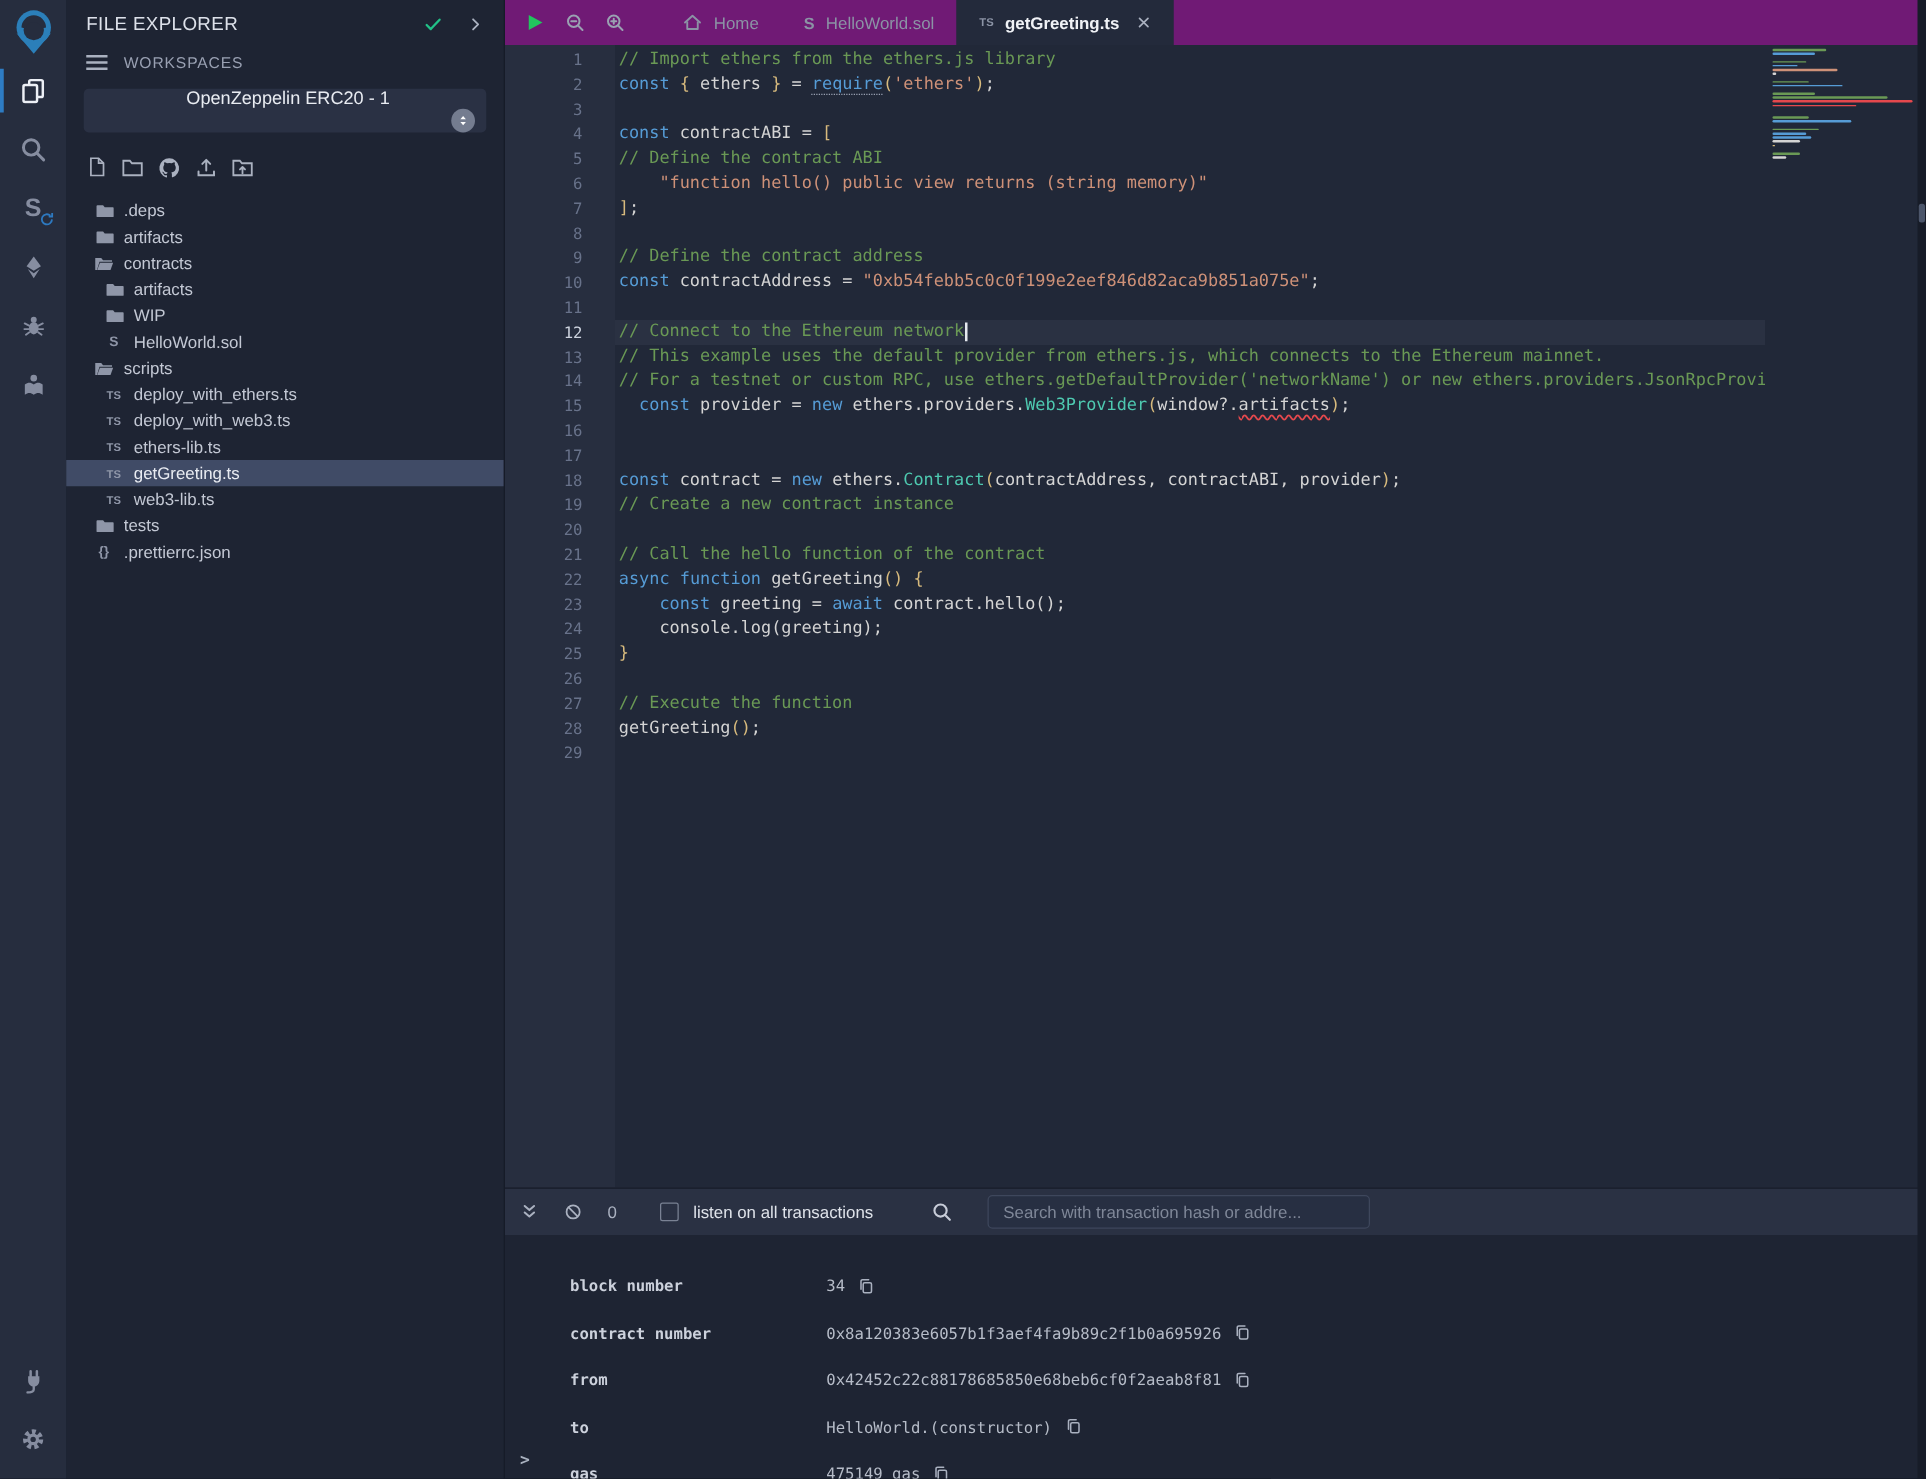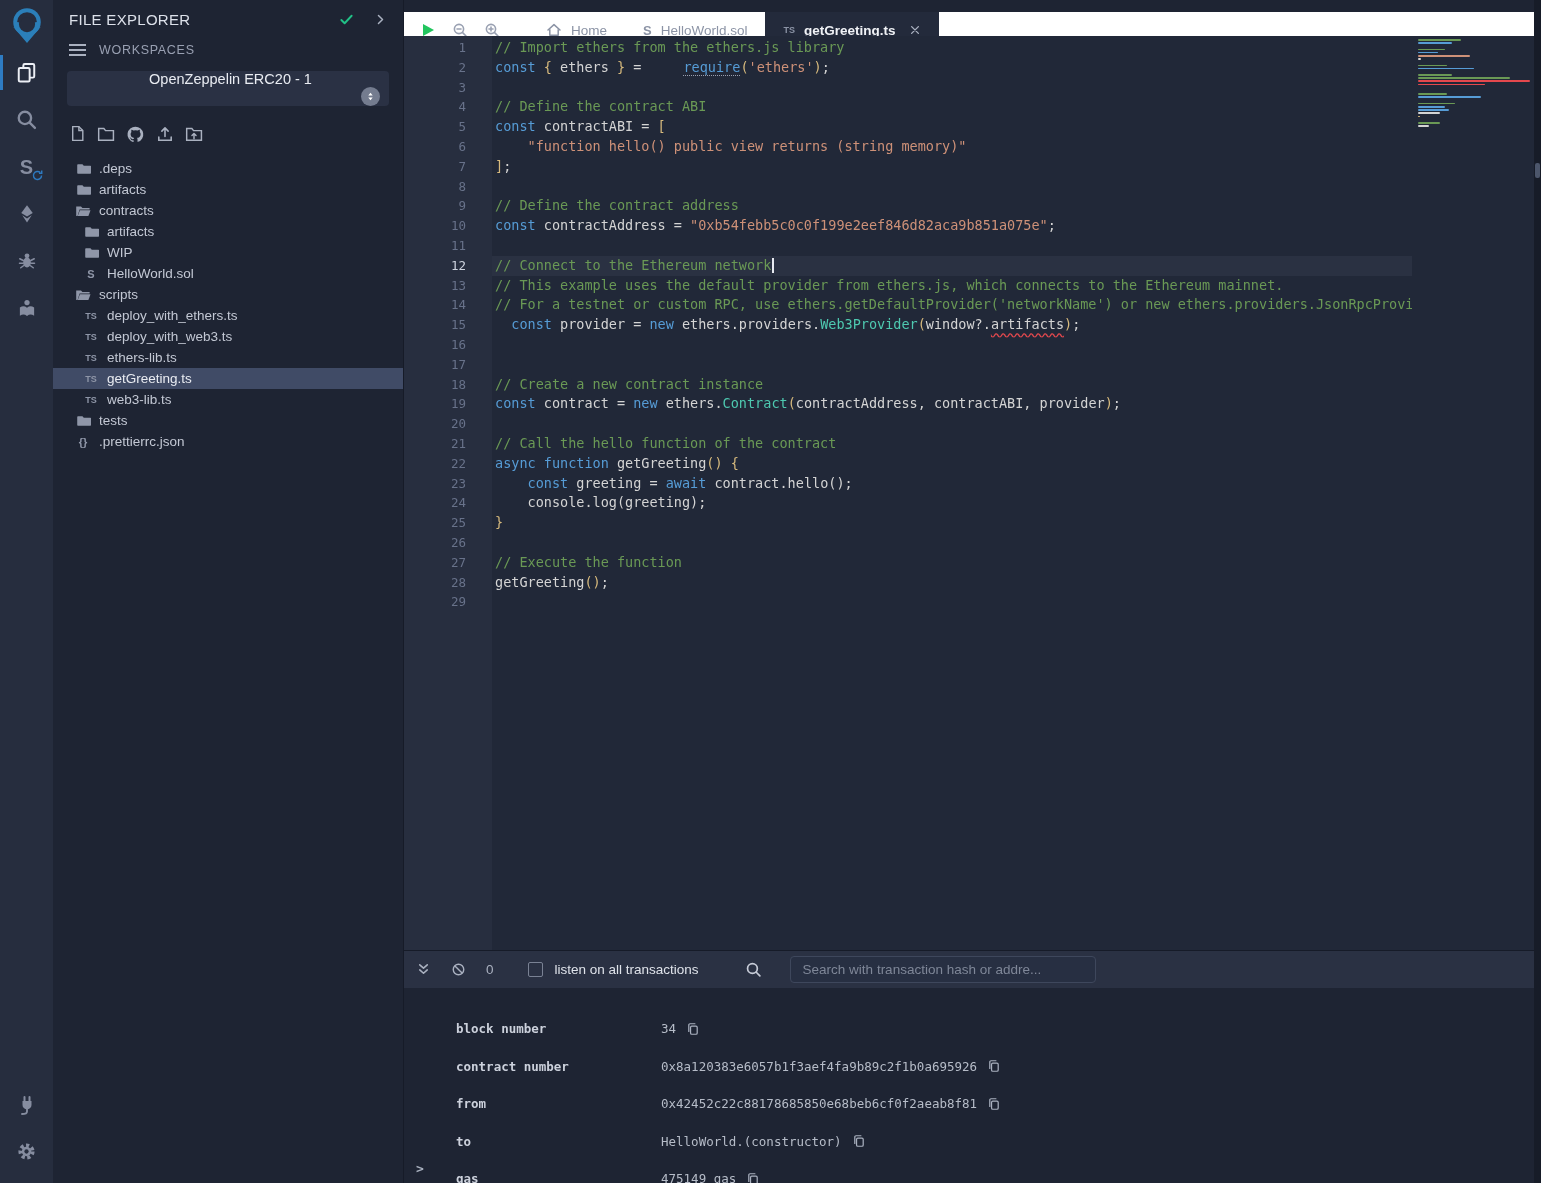--- a/index.html
+++ b/index.html
@@ -37,21 +37,21 @@
   .sp-toolbar .tbi{cursor:pointer;display:flex;}
   .sp-tree{margin-top:5px;font-size:13.5px;color:#c3c8d4;}
   .trow-f{height:21px;display:flex;align-items:center;gap:8px;cursor:pointer;white-space:nowrap;}
   .trow-f.sel{background:#404b66;color:#e9ecf2;}
   .fico{width:16px;min-width:16px;display:flex;justify-content:center;align-items:center;color:#8f96a8;}
   .fico.txt{font-weight:bold;font-size:9px;letter-spacing:0;}
   .fico.txt.big{font-size:11px;}
 
   
   .main{position:absolute;left:403px;top:0;right:0;bottom:0;border-left:1px solid #161b28;}
-  .tabbar{position:absolute;top:12px;left:0;right:0;height:36px;background:#ffffff;display:flex;align-items:stretch;}
+  .tabbar{position:absolute;top:0;left:0;right:0;height:36px;background:#701a75;display:flex;align-items:stretch;}
   .tb-actions{display:flex;align-items:center;gap:16px;padding:0 14px 0 16px;color:#9aa1b2;}
   .tb-actions .act{display:flex;cursor:pointer;}
   .tabs{display:flex;align-items:stretch;margin-left:14px;}
   .tab{display:flex;align-items:center;gap:9px;padding:0 18px;color:#8b93a5;font-size:13.5px;cursor:pointer;}
   .tab.active{background:#232a3b;color:#f0f2f6;font-weight:bold;}
   .tab .ticon{display:flex;color:#8b93a5;font-weight:bold;}
   .tab .ticon.txt{font-size:9px;}
   .tab .ticon.sol{font-size:13px;}
   .tab .tclose{display:flex;margin-left:4px;color:#aab1c0;cursor:pointer;}
 
@@ -59,21 +59,21 @@
   .gutter{position:absolute;left:0;top:0;bottom:0;width:88px;background:#272e3f;padding-top:2px;}
   .gnum{height:19.8px;line-height:19.8px;text-align:right;padding-right:26px;color:#68728a;
         font-family:"DejaVu Sans Mono",monospace;font-size:12.5px;}
   .gnum.cur{color:#cdd3de;}
   .code{position:absolute;left:88px;top:0;right:129px;bottom:0;overflow:hidden;padding-top:2px;
         font-family:"DejaVu Sans Mono",monospace;font-size:13.5px;line-height:19.8px;}
   .cl{height:19.8px;white-space:pre;padding-left:3px;}
   .cl.cur{background:#2a3142;}
   .cm{color:#6a9955;} .kw{color:#569cd6;} .str{color:#ce9178;} .pn{color:#d7ba7d;}
   .ty{color:#4ec9b0;} .tx{color:#d4d4d4;}
-  .req{color:#569cd6;border-bottom:1px dotted #9aa1b2;margin-left:34px;}
+  .req{color:#569cd6;border-bottom:1px dotted #9aa1b2;}
   .err{color:#d4d4d4;text-decoration:underline;text-decoration-style:wavy;text-decoration-color:#e5484d;text-underline-offset:3px;}
   .cursor{display:inline-block;width:1.5px;height:15px;background:#e6e9f0;vertical-align:text-bottom;margin-left:1px;}
   .minimap{position:absolute;right:11px;top:0;width:112px;height:110px;padding-top:3px;cursor:pointer;}
   .mm-row{height:1.7px;margin-bottom:1.5px;border-radius:1px;}
 
   
   .term-header{position:absolute;top:950px;left:0;right:0;height:38px;background:#2a3143;border-top:1px solid #161b28;
                display:flex;align-items:center;padding:0 12px;}
   .th-ico{display:flex;color:#aab1c0;cursor:pointer;}
   .th-count{margin-left:20px;color:#aab1c0;font-size:13.5px;}
@@ -396,36 +396,36 @@
           <div class="gnum">25</div>
           <div class="gnum">26</div>
           <div class="gnum">27</div>
           <div class="gnum">28</div>
           <div class="gnum">29</div>
         </div>
       <div class="code">
           <div class="cl"><span class="cm">// Import ethers from the ethers.js library</span></div>
           <div class="cl"><span class="kw">const</span><span class="tx"> </span><span class="pn">{</span><span class="tx"> ethers </span><span class="pn">}</span><span class="tx"> = </span><span class="req">require</span><span class="pn">(</span><span class="str">'ethers'</span><span class="pn">)</span><span class="tx">;</span></div>
           <div class="cl"></div>
+          <div class="cl"><span class="kw">const</span><span class="tx"> contractABI = </span><span class="pn">[</span></div>
           <div class="cl"><span class="cm">// Define the contract ABI</span></div>
-          <div class="cl"><span class="kw">const</span><span class="tx"> contractABI = </span><span class="pn">[</span></div>
           <div class="cl"><span class="tx">    </span><span class="str">"function hello() public view returns (string memory)"</span></div>
           <div class="cl"><span class="pn">]</span><span class="tx">;</span></div>
           <div class="cl"></div>
           <div class="cl"><span class="cm">// Define the contract address</span></div>
           <div class="cl"><span class="kw">const</span><span class="tx"> contractAddress = </span><span class="str">"0xb54febb5c0c0f199e2eef846d82aca9b851a075e"</span><span class="tx">;</span></div>
           <div class="cl"></div>
           <div class="cl cur"><span class="cm">// Connect to the Ethereum network</span><span class="cursor"></span></div>
           <div class="cl"><span class="cm">// This example uses the default provider from ethers.js, which connects to the Ethereum mainnet.</span></div>
           <div class="cl"><span class="cm">// For a testnet or custom RPC, use ethers.getDefaultProvider('networkName') or new ethers.providers.JsonRpcProvider</span></div>
           <div class="cl"><span class="tx">  </span><span class="kw">const</span><span class="tx"> provider = </span><span class="kw">new</span><span class="tx"> ethers.providers.</span><span class="ty">Web3Provider</span><span class="pn">(</span><span class="tx">window?.</span><span class="err">artifacts</span><span class="pn">)</span><span class="tx">;</span></div>
           <div class="cl"></div>
           <div class="cl"></div>
+          <div class="cl"><span class="kw">const</span><span class="tx"> contract = </span><span class="kw">new</span><span class="tx"> ethers.</span><span class="ty">Contract</span><span class="pn">(</span><span class="tx">contractAddress, contractABI, provider</span><span class="pn">)</span><span class="tx">;</span></div>
           <div class="cl"><span class="cm">// Create a new contract instance</span></div>
-          <div class="cl"><span class="kw">const</span><span class="tx"> contract = </span><span class="kw">new</span><span class="tx"> ethers.</span><span class="ty">Contract</span><span class="pn">(</span><span class="tx">contractAddress, contractABI, provider</span><span class="pn">)</span><span class="tx">;</span></div>
           <div class="cl"></div>
           <div class="cl"><span class="cm">// Call the hello function of the contract</span></div>
           <div class="cl"><span class="kw">async</span><span class="tx"> </span><span class="kw">function</span><span class="tx"> getGreeting</span><span class="pn">()</span><span class="tx"> </span><span class="pn">{</span></div>
           <div class="cl"><span class="tx">    </span><span class="kw">const</span><span class="tx"> greeting = </span><span class="kw">await</span><span class="tx"> contract.hello();</span></div>
           <div class="cl"><span class="tx">    console.log(greeting);</span></div>
           <div class="cl"><span class="pn">}</span></div>
           <div class="cl"></div>
           <div class="cl"><span class="cm">// Execute the function</span></div>
           <div class="cl"><span class="tx">getGreeting</span><span class="pn">()</span><span class="tx">;</span></div>
           <div class="cl"></div>

